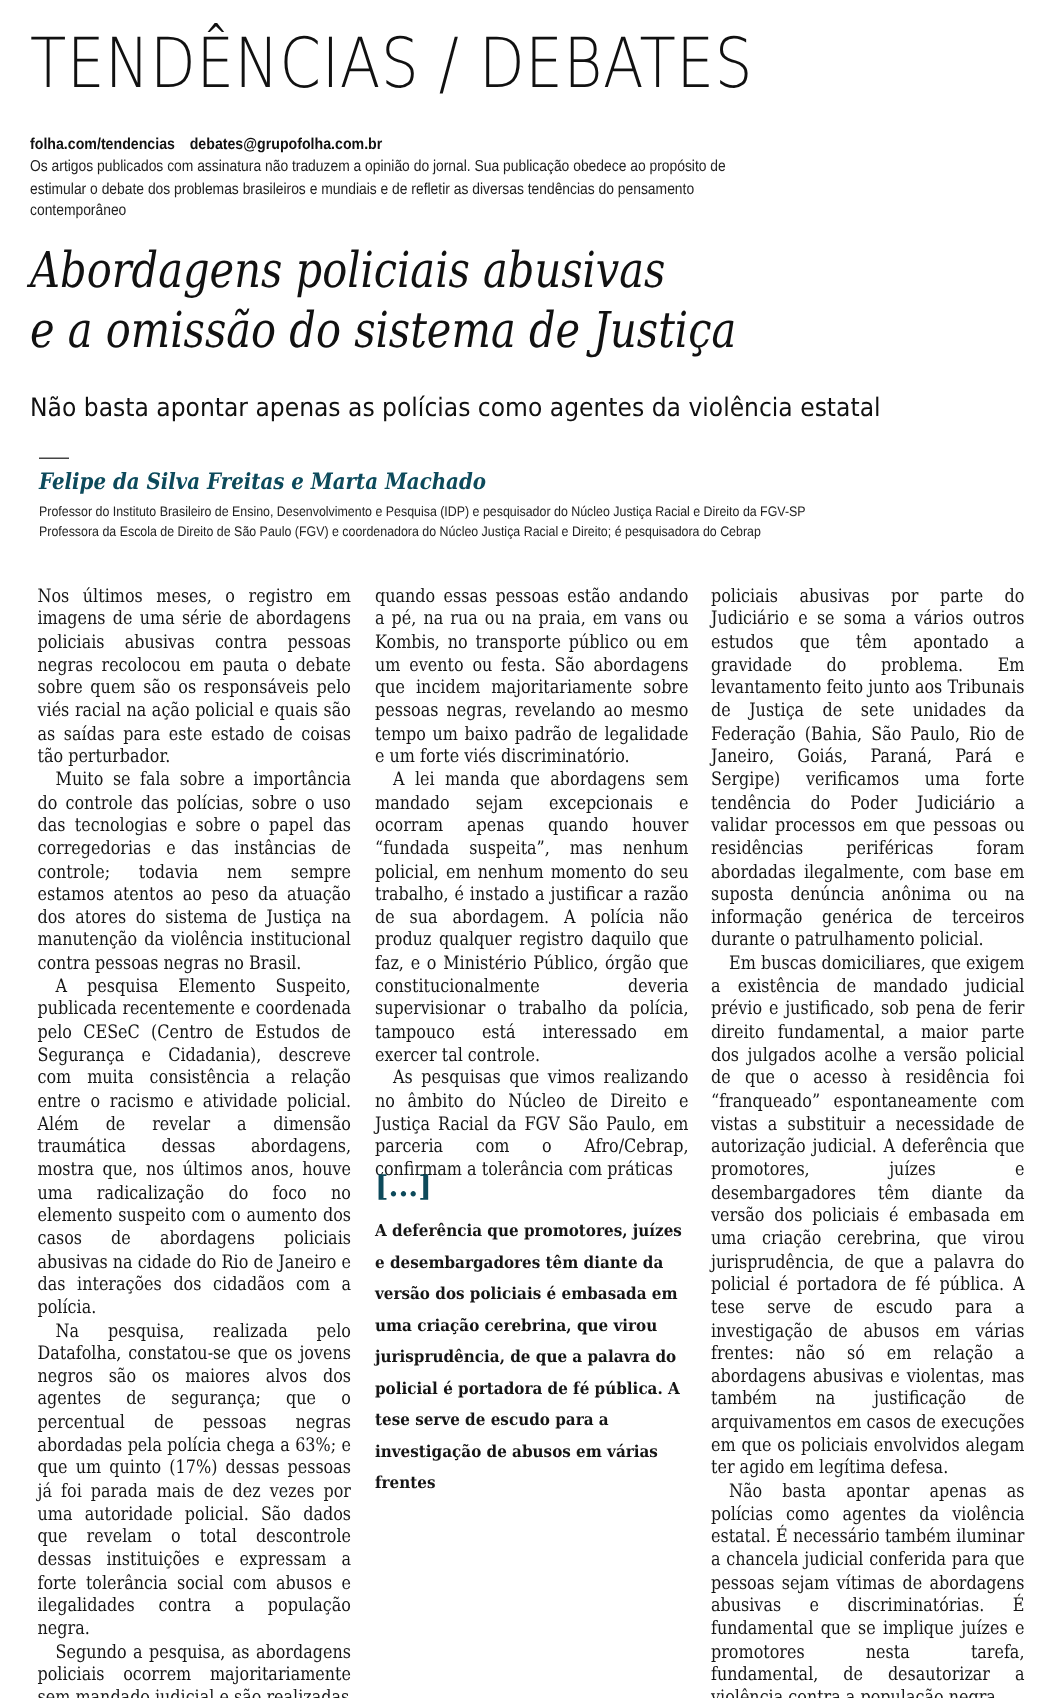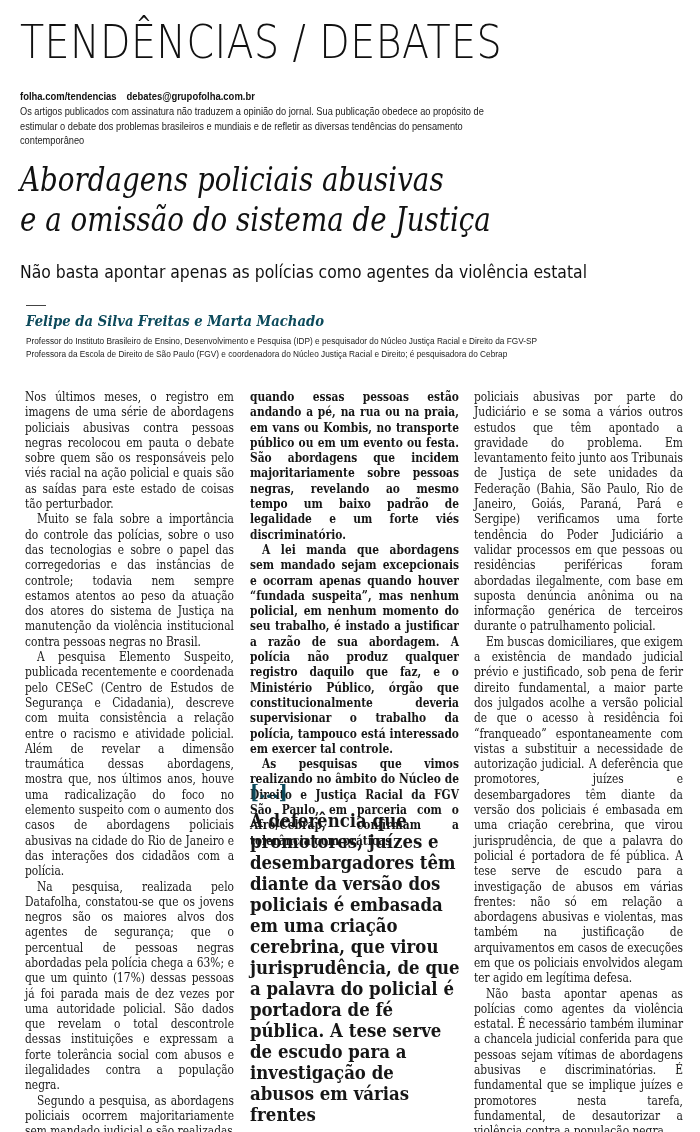--- a/index.html
+++ b/index.html
@@ -45,29 +45,29 @@
   }
   .col {
     position: absolute; top: 389px;
     font-family: "DejaVu Serif", serif; font-size: 12.4px; line-height: 15.3px; color: #161616;
     text-align: justify; hyphens: manual;
   }
   .col .inner { transform: scaleX(0.86); transform-origin: left top; width: 243px; }
   .col p { margin: 0; text-indent: 0; }
   .col p.ind { text-indent: 14px; }
   .col1 { left: 25px; width: 210px; }
-  .col2 { left: 250px; width: 210px; font-weight: bold; }
+  .col2 { left: 250px; width: 210px; }
   .col3 { left: 474px; width: 210px; }
   .ellipsis {
     position: absolute; left: 250px; top: 780px;
     font-family: "DejaVu Serif", serif; font-weight: bold; font-size: 19px; color: #0d4a5b;
   }
   .pullquote {
     position: absolute; left: 250px; top: 810px; width: 210px;
-    font-family: "DejaVu Serif", serif; font-weight: bold; font-size: 18px; line-height: 21px; color: #161616;
+    font-family: "DejaVu Serif", serif; font-weight: bold; font-size: 11px; line-height: 21px; color: #161616;
   }
   .pullquote .inner { transform: scaleX(0.92); transform-origin: left top; width: 230px; }
 </style>
 </head>
 <body>
 
 <div class="section-title">TENDÊNCIAS / DEBATES</div>
 
 <div class="contacts">
   <span>folha.com/tendencias</span>

